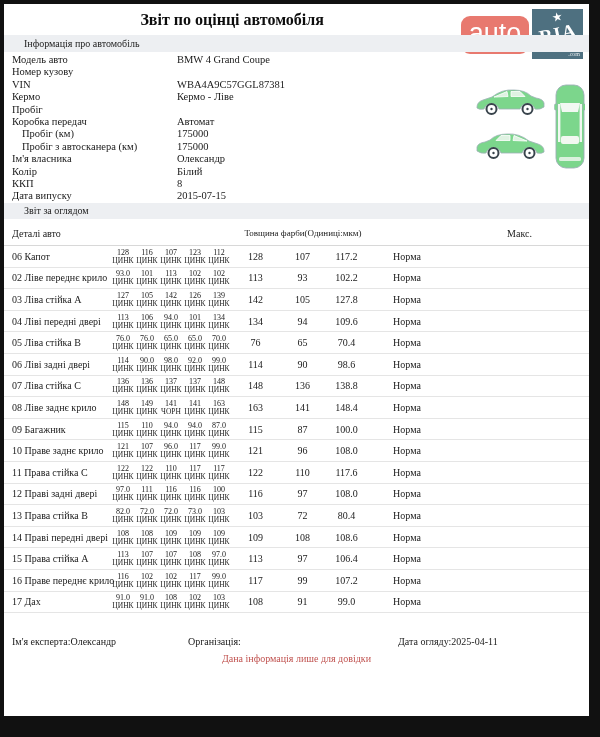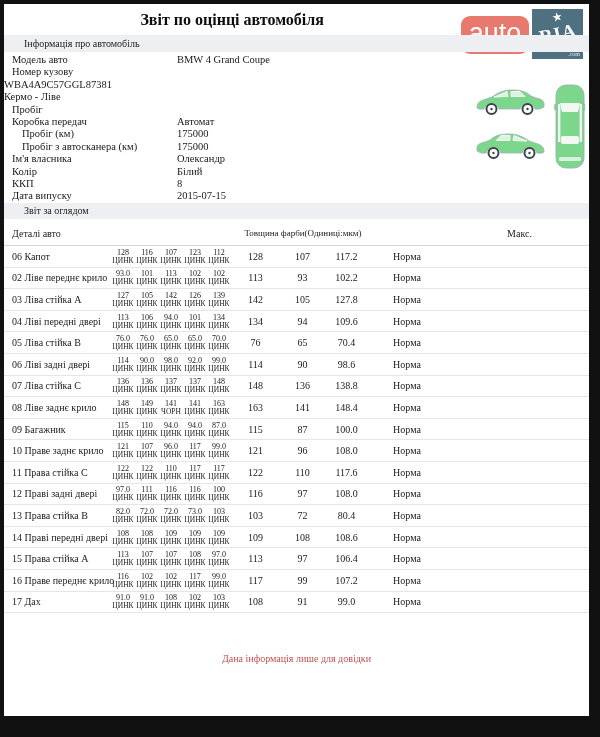--- a/index.html
+++ b/index.html
@@ -98,23 +98,25 @@
   <div class="info" id="info-table">
       <div class="irow">
         <span class="ilabel">Модель авто</span>
         <span class="ivalue">BMW 4 Grand Coupe</span>
       </div>
       <div class="irow">
         <span class="ilabel">Номер кузову</span>
         <span class="ivalue"></span>
       </div>
       <div class="irow">
+        <span class="ilabel">VIN</span>
         <span class="ivalue">WBA4A9C57GGL87381</span>
       </div>
       <div class="irow">
+        <span class="ilabel">Кермо</span>
         <span class="ivalue">Кермо - Ліве</span>
       </div>
       <div class="irow">
         <span class="ilabel">Пробіг</span>
         <span class="ivalue"></span>
       </div>
       <div class="irow">
         <span class="ilabel">Коробка передач</span>
         <span class="ivalue">Автомат</span>
       </div>
@@ -656,16 +658,21 @@
           <span class="mt">ЦИНК</span>
         </span>
         <span class="c-num">108</span>
         <span class="c-num">91</span>
         <span class="c-num">99.0</span>
         <span class="c-res">Норма</span>
         <span class="c-note"></span>
       </div>
     </div>
 
+  <div class="tfoot">
+    <span class="f-expert">Ім'я експерта:Олександр</span>
+    <span class="f-org">Організація:</span>
+    <span class="f-date">Дата огляду:2025-04-11</span>
+  </div>
 
   <div class="disclaimer">Дана інформація лише для довідки</div>
 
 </div>
 
 </body></html>

